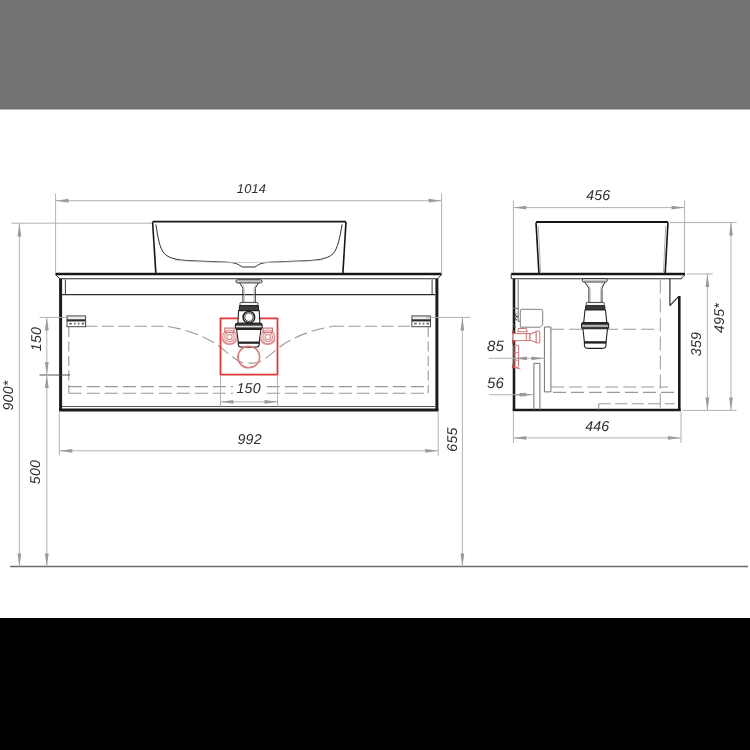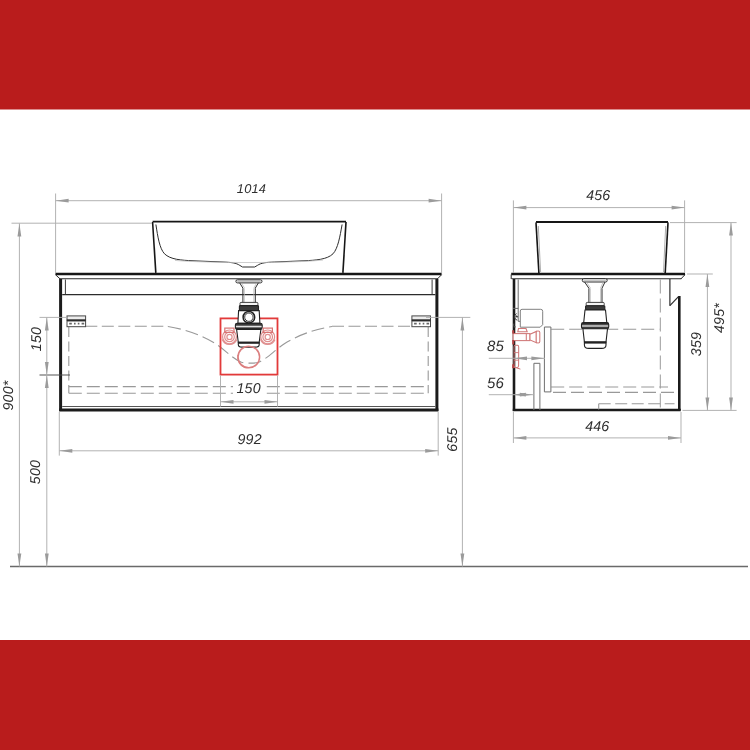--- a/index.html
+++ b/index.html
@@ -1,16 +1,16 @@
 <!DOCTYPE html>
 <html><head>
 <meta charset="utf-8">
 <style>
   html,body{margin:0;padding:0;background:#000;}
-  #page{position:relative;width:750px;height:750px;background:#b91c1c;overflow:hidden;}
+  #page{position:relative;width:750px;height:618px;background:#737373;overflow:hidden;}
   svg{position:absolute;left:0;top:0;}
   text{font-size:14.2px;letter-spacing:0.2px;font-family:"Liberation Sans",sans-serif;font-style:italic;fill:#2e2e2e;-webkit-font-smoothing:antialiased;text-rendering:geometricPrecision;filter:grayscale(1);}
 </style>
 </head>
 <body>
 
 <div id="page">
 <svg width="750" height="750" viewBox="0 0 750 750">
 <defs>
   <path id="arr" d="M0,0 L13,1.9 L13,-1.9 Z"></path>

